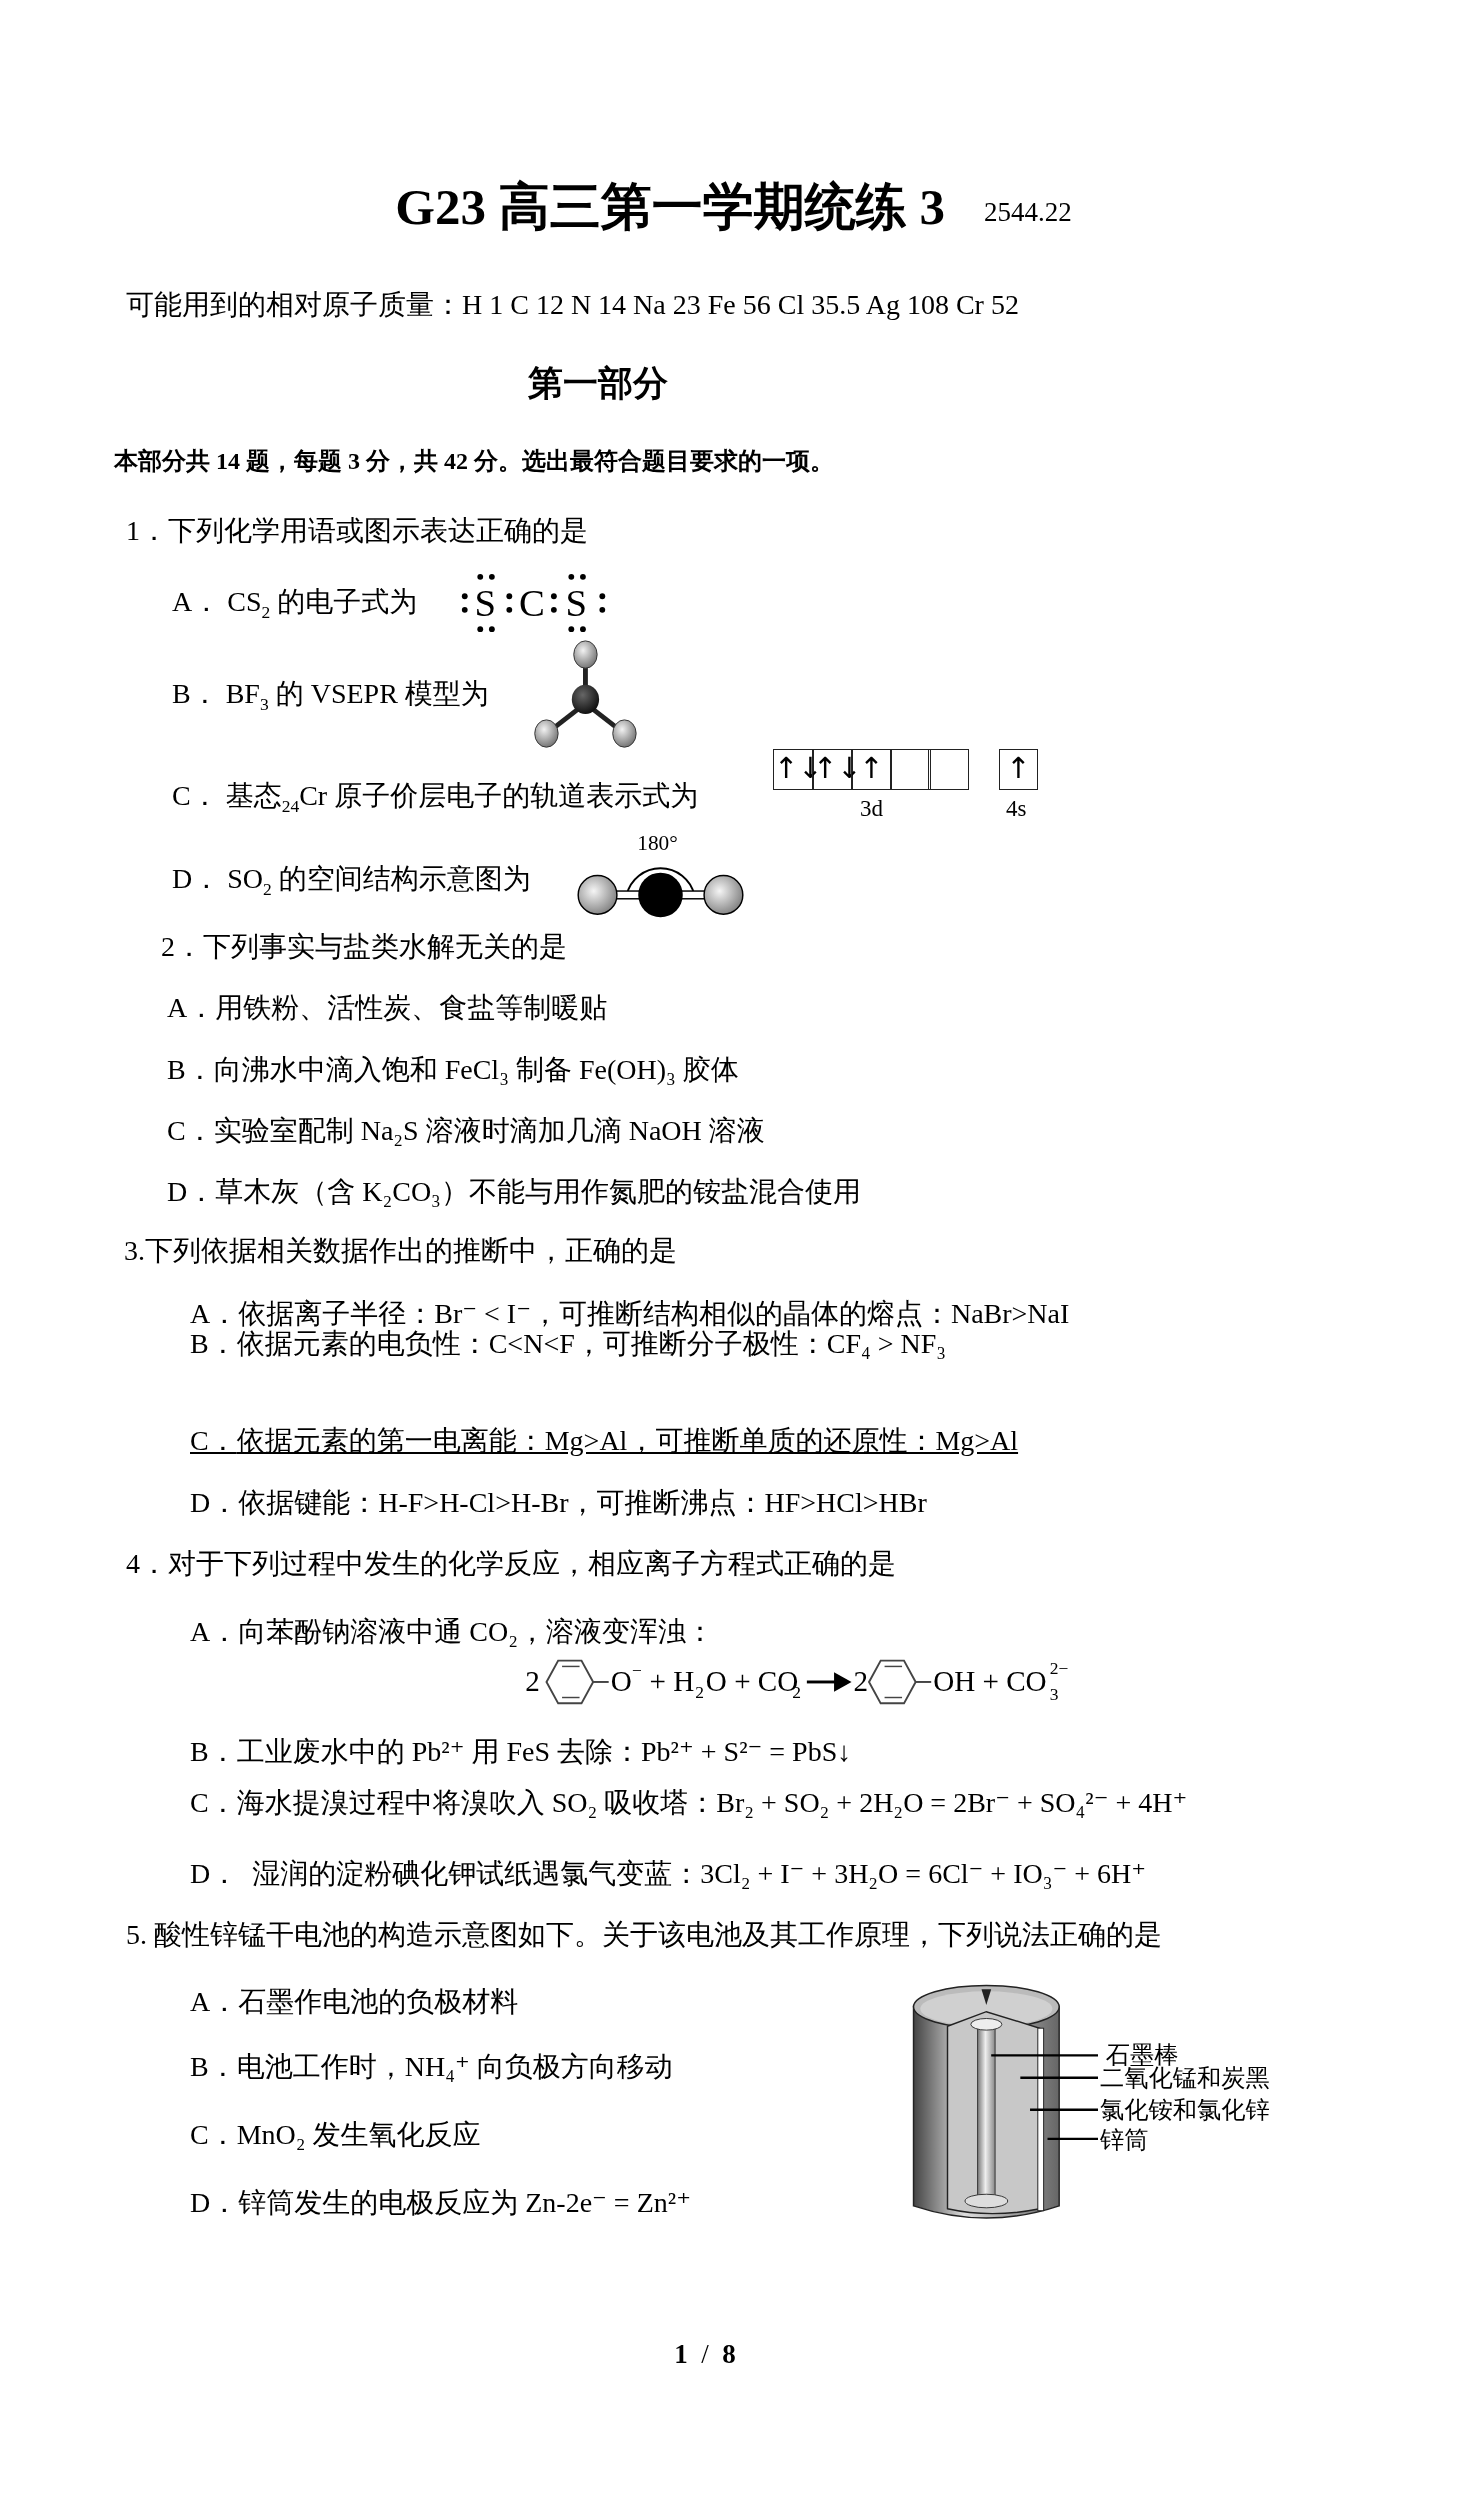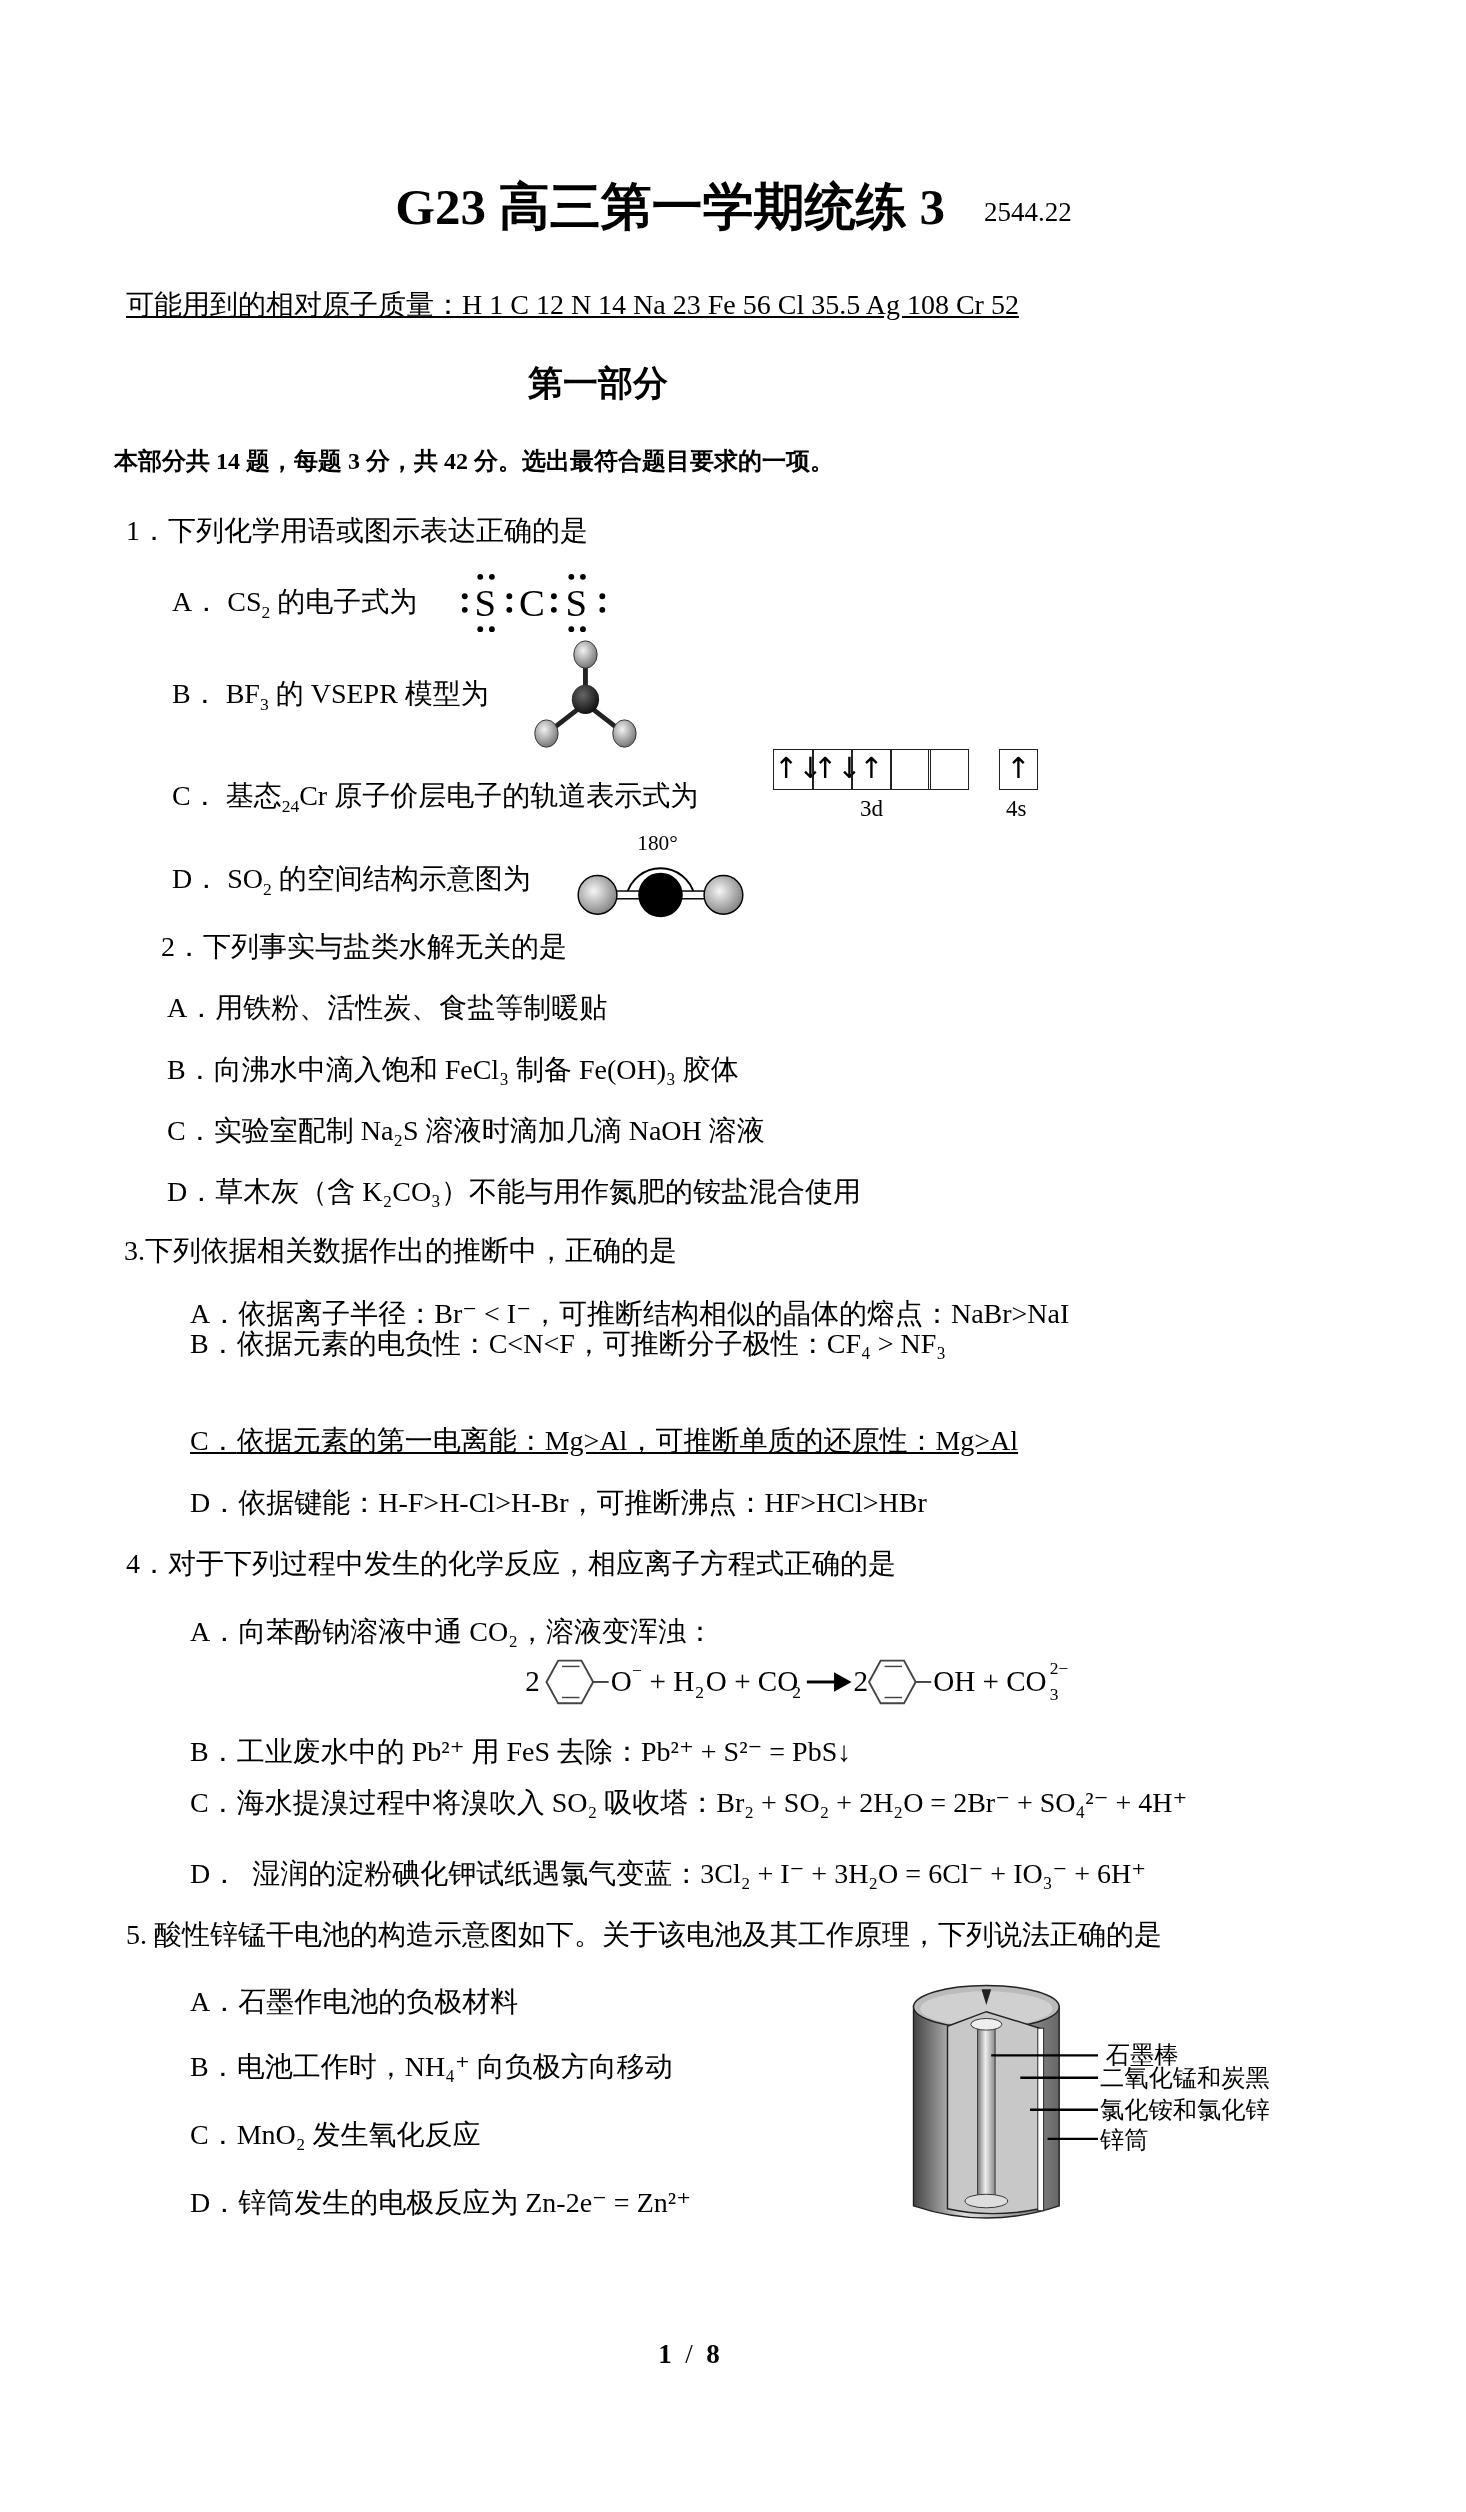--- a/index.html
+++ b/index.html
@@ -1,32 +1,32 @@
 <!DOCTYPE html>
 <html><head>
 <meta charset="utf-8">
 <style>
   html, body { margin:0; padding:0; background:#ffffff; }
   body { width:1467px; height:2512px; position:relative; overflow:hidden;
          font-family:"Liberation Serif","DejaVu Serif",serif; color:#000; }
   .abs { position:absolute; white-space:nowrap; }
   .title { left:0; width:1467px; top:173px; text-align:center; font-size:51px; font-weight:bold; }
   .title .date { font-size:27px; font-weight:normal; margin-left:39px; vertical-align:middle; }
-  .masses { left:126px; top:286px; font-size:28px;text-decoration:underline; }
+  .masses { left:126px; top:286px; font-size:28px; }
   .part { left:0; width:1196px; top:360px; text-align:center; font-size:35px; font-weight:bold; }
   .instr { left:114px; top:445px; font-size:24px; font-weight:bold; }
   .q { font-size:28px; }
   .opt { font-size:28px; }
   sub, sup { font-size:17.5px; line-height:0; }
   .orb-wrap { left:773px; top:749px; }
   .orb-box { position:absolute; top:0; height:41px; border:1.9px solid #222; box-sizing:border-box;
              font-size:29px; text-align:center; line-height:37px; font-family:"DejaVu Sans",sans-serif; }
   .orb-label { position:absolute; font-size:23px; }
   .battery-label { font-size:25px; font-family:"DejaVu Sans",sans-serif; }
-  .footer { left:0; width:1378px; top:2339px; text-align:center; font-size:27px; font-weight:bold; }
+  .footer { left:0; width:1378px; top:2339px; text-align:center; font-size:27px; font-weight:bold;padding-left:16px; }
   .footer .sep { font-weight:normal; margin:0 13.6px; }
 </style>
 </head>
 <body>
 
 <div class="abs title">
   <span>G23 高三第一学期统练 3</span><span class="date">2544.22</span>
 </div>
 <div class="abs masses">可能用到的相对原子质量：H 1    C 12    N 14    Na 23 Fe 56    Cl 35.5    Ag 108    Cr 52</div>
 <div class="abs part">第一部分</div>

